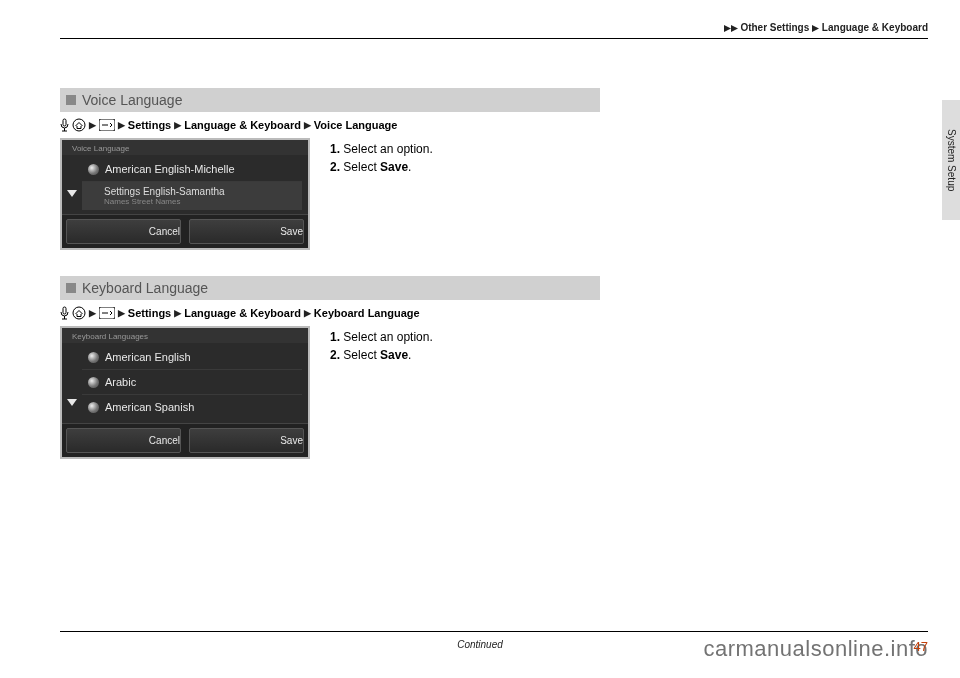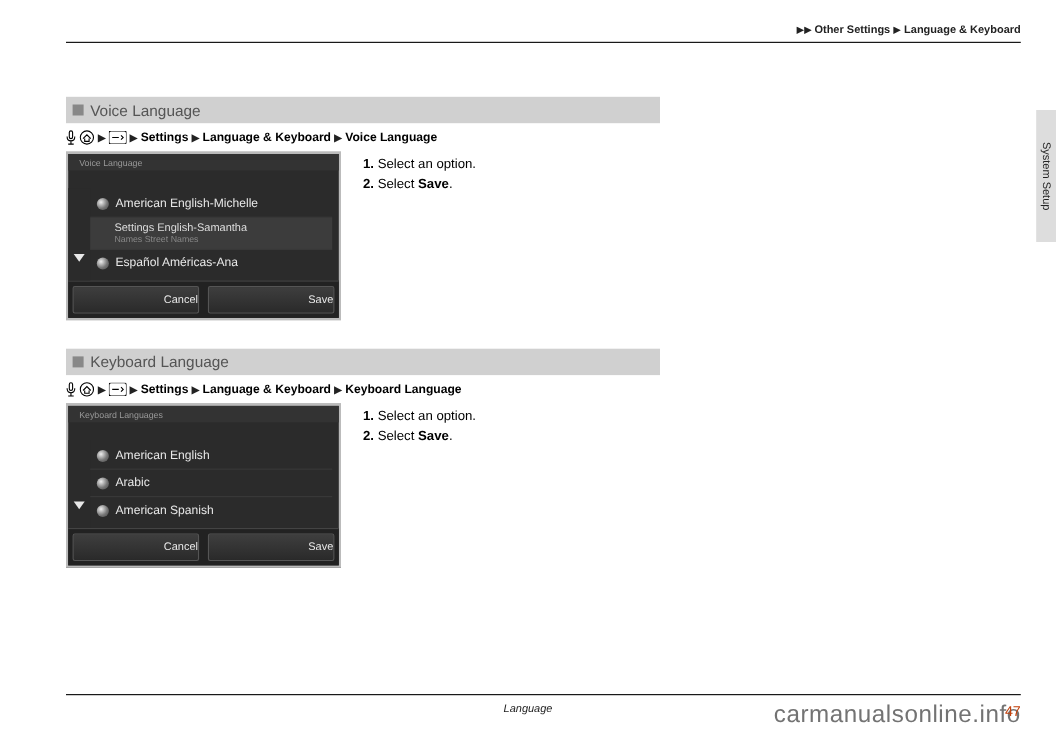--- a/index.html
+++ b/index.html
@@ -89,21 +89,20 @@
     padding: 0;
   }
   .ss-title {
     font-size: 8px;
     color: #999;
     padding: 4px 10px 2px;
     background: #333;
   }
   .ss-body {
     display: flex;
-    margin-top: 16px;
   }
   .ss-arrowcol {
     width: 20px;
     display: flex;
     flex-direction: column;
     justify-content: flex-end;
     align-items: center;
     padding-bottom: 14px;
     background: #2b2b2b;
   }
@@ -262,24 +261,20 @@
         </div>
         <div class="ss-options">
           <div class="ss-opt">
             <span class="radio"></span>
             <span>American English-Michelle</span>
           </div>
           <div class="ss-opt sub">
             <span class="line1">Settings English-Samantha</span>
             <span class="line2">Names Street Names</span>
           </div>
-          <div class="ss-opt">
-            <span class="radio"></span>
-            <span>Español Américas-Ana</span>
-          </div>
         </div>
       </div>
       <div class="ss-buttons">
         <div class="ss-btn">Cancel</div>
         <div class="ss-btn">Save</div>
       </div>
     </div>
     <div class="instr">
       <div><span class="num">1.</span> <span>Select an option.</span></div>
       <div><span class="num">2.</span> <span>Select </span><span class="sel">Save</span><span>.</span></div>
@@ -350,15 +345,15 @@
     </div>
     <div class="instr">
       <div><span class="num">1.</span> <span>Select an option.</span></div>
       <div><span class="num">2.</span> <span>Select </span><span class="sel">Save</span><span>.</span></div>
     </div>
   </div>
 
 </div>
 
 <div class="bottom-rule"></div>
-<div class="continued">Language</div>
+<div class="continued">Continued</div>
 <div class="page-num">47</div>
 <div class="watermark">carmanualsonline.info</div>
 
 </body></html>

